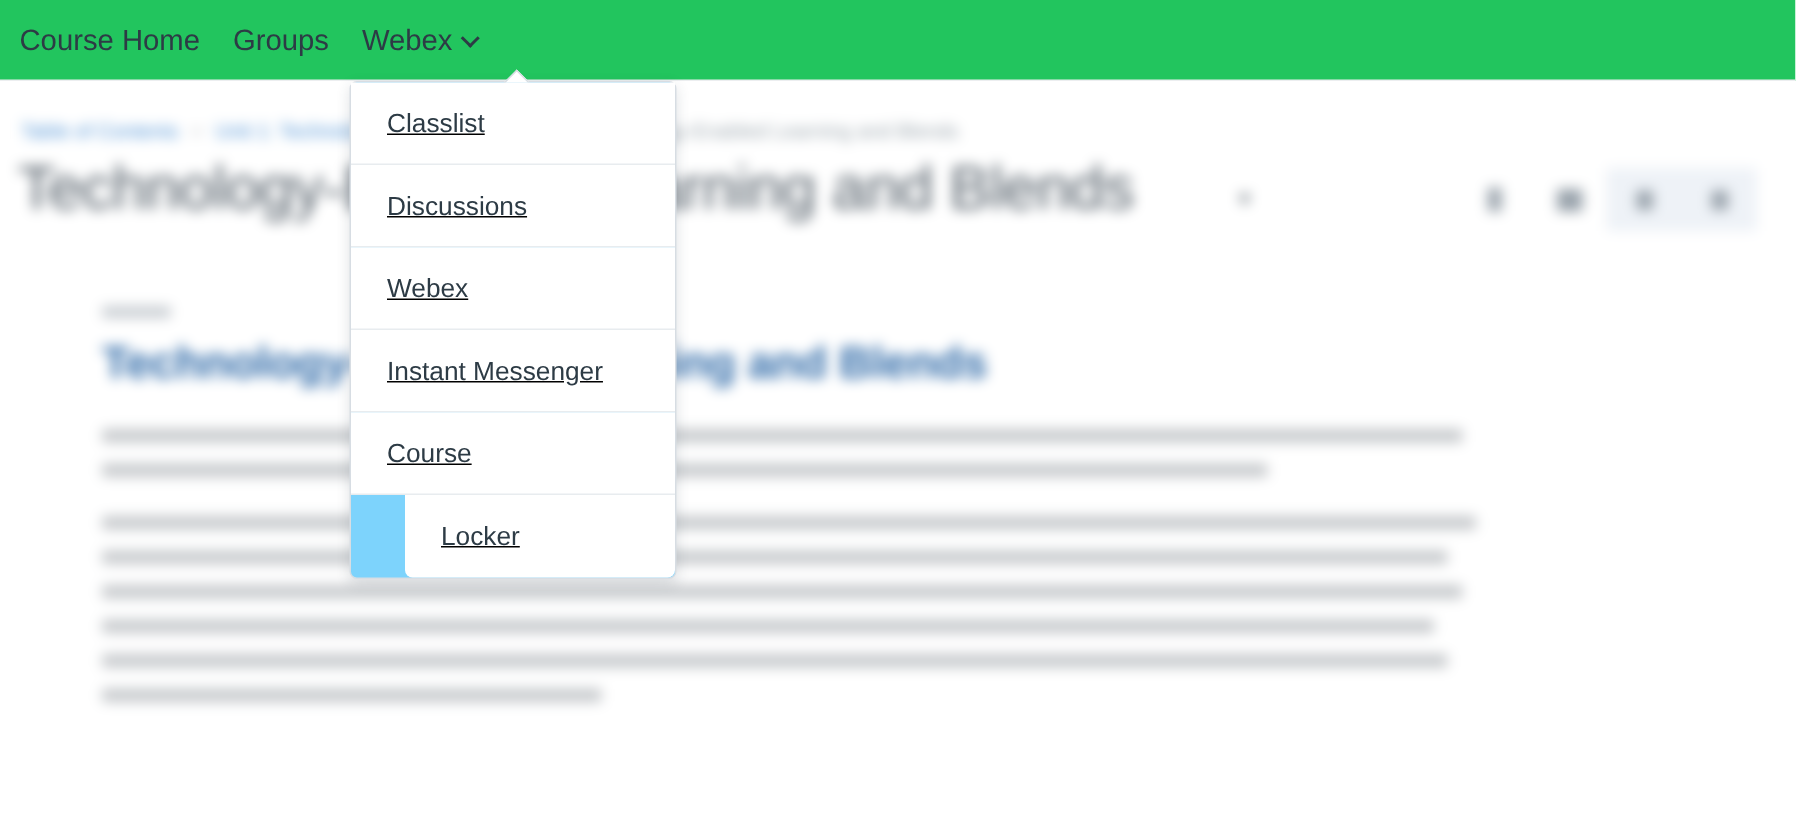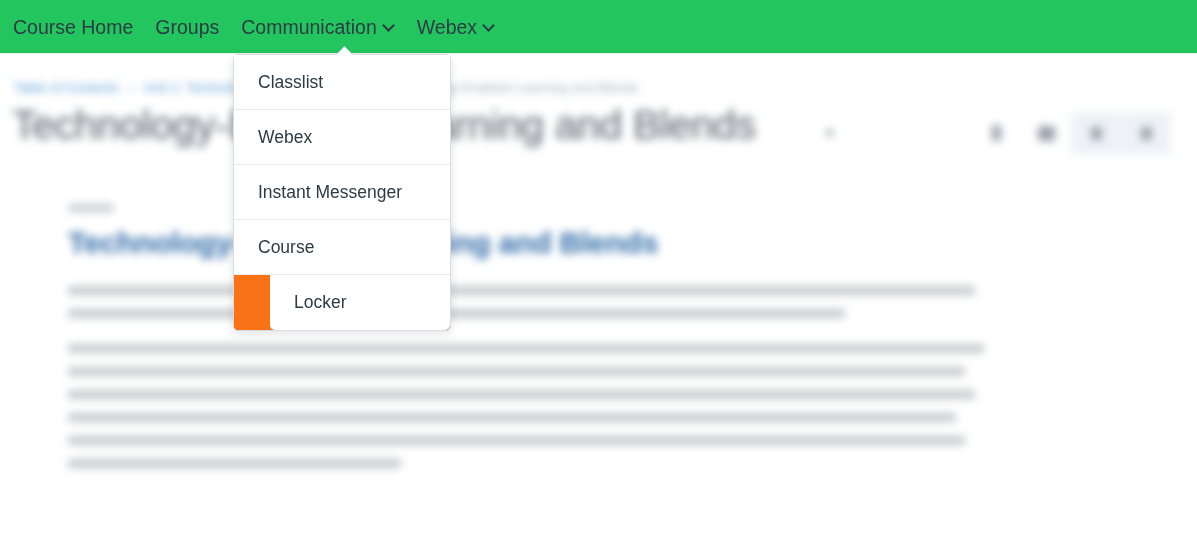--- a/index.html
+++ b/index.html
@@ -165,25 +165,26 @@
     border-bottom: 2.1px solid #2d3b45;
     transform: rotate(45deg);
   }
 
   
   #comm-dropdown {
     position: absolute;
     left: 233px;
     top: 54px;
     width: 216px;
-    background: #f97316;
+    background: #7dd3fc;
     border: 1px solid #d7dde3;
     border-radius: 5px;
     box-shadow: 0 3px 9px rgba(40, 55, 70, 0.14);
     z-index: 6;
+    text-decoration: underline;
   }
   .dd-arrow {
     position: absolute;
     left: 102px;
     top: -9px;
     width: 17px;
     height: 9px;
     overflow: hidden;
   }
   .dd-arrow::before {
@@ -265,35 +266,34 @@
 </div>
 
 <div id="topnav">
   <div class="nav-item">
     <span>Course Home</span>
   </div>
   <div class="nav-item">
     <span>Groups</span>
   </div>
   <div class="nav-item">
-    <span>Communication</span>
-    <span class="chev"></span>
-  </div>
-  <div class="nav-item">
     <span>Webex</span>
     <span class="chev"></span>
   </div>
 </div>
 
 <div id="comm-dropdown">
   <div class="dd-arrow"></div>
   <div class="dd-item">
     <span>Classlist</span>
   </div>
   <div class="dd-item">
+    <span>Discussions</span>
+  </div>
+  <div class="dd-item">
     <span>Webex</span>
   </div>
   <div class="dd-item">
     <span>Instant Messenger</span>
   </div>
   <div class="dd-item">
     <span>Course</span>
   </div>
   <div class="dd-item">
     <span>Locker</span>

